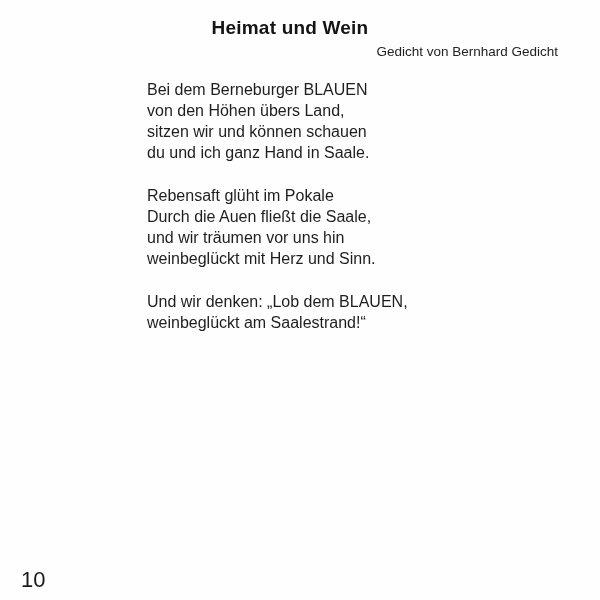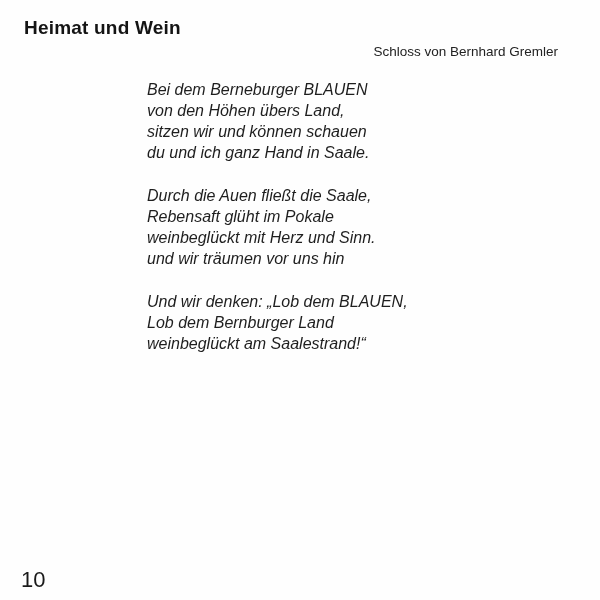--- a/index.html
+++ b/index.html
@@ -19,21 +19,21 @@
     position: absolute;
     inset: 0;
     background: #fefefe;
   }
   .title {
     position: absolute;
     top: 17px;
     left: 0;
     right: 44px;
     margin: 0;
-    text-align: left;
+    text-align: center;
     font-size: 19px;
     font-weight: bold;
     letter-spacing: 0.2px;
     color: #141414;
     padding-left: 24px;
   }
   .subtitle {
     position: absolute;
     top: 44px;
     right: 42px;
@@ -46,58 +46,56 @@
     left: 147px;
     font-size: 16px;
     line-height: 21px;
     color: #1e1e1e;
   }
   .stanza {
     margin: 0 0 22px 0;
   }
   .line {
     white-space: pre;
-    font-style: italic;
   }
   .page-number {
     position: absolute;
     left: 21px;
     top: 567px;
     font-size: 22px;
     color: #1a1a1a;
   }
 </style>
 </head>
 <body>
 
 <div class="page">
 
   <h1 class="title">Heimat und Wein</h1>
 
-  <div class="subtitle">Schloss von Bernhard Gremler</div>
+  <div class="subtitle">Gedicht von Bernhard Gedicht</div>
 
   <div class="poem">
 
     <div class="stanza">
       <div class="line">Bei dem Berneburger BLAUEN</div>
       <div class="line">von den Höhen übers Land,</div>
       <div class="line">sitzen wir und können schauen</div>
       <div class="line">du und ich ganz Hand in Saale.</div>
     </div>
 
     <div class="stanza">
+      <div class="line">Rebensaft glüht im Pokale</div>
       <div class="line">Durch die Auen fließt die Saale,</div>
-      <div class="line">Rebensaft glüht im Pokale</div>
+      <div class="line">und wir träumen vor uns hin</div>
       <div class="line">weinbeglückt mit Herz und Sinn.</div>
-      <div class="line">und wir träumen vor uns hin</div>
     </div>
 
     <div class="stanza">
       <div class="line">Und wir denken: „Lob dem BLAUEN,</div>
-      <div class="line">Lob dem Bernburger Land</div>
       <div class="line">weinbeglückt am Saalestrand!“</div>
     </div>
 
   </div>
 
   <div class="page-number">10</div>
 
 </div>
 
 </body></html>

